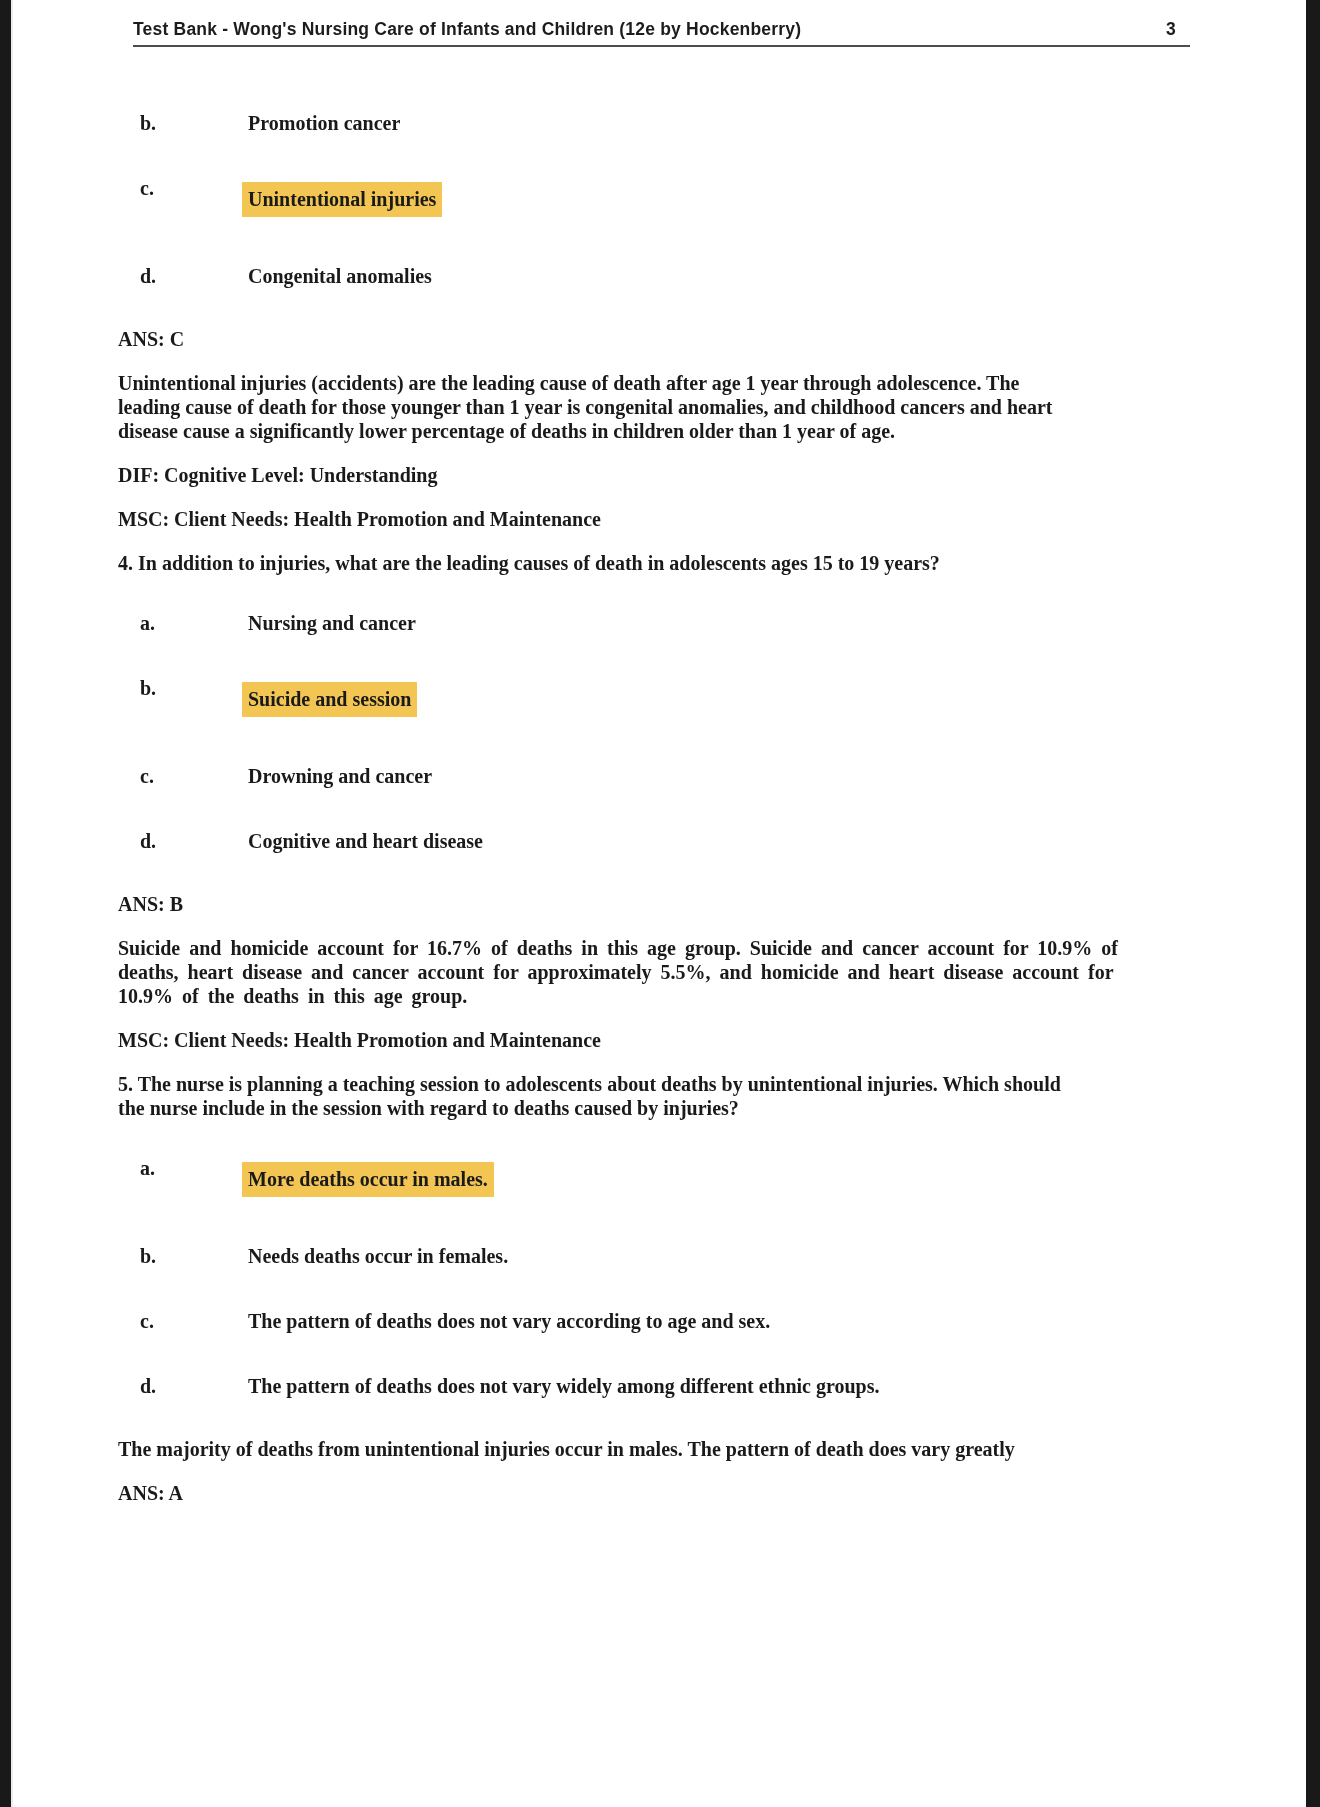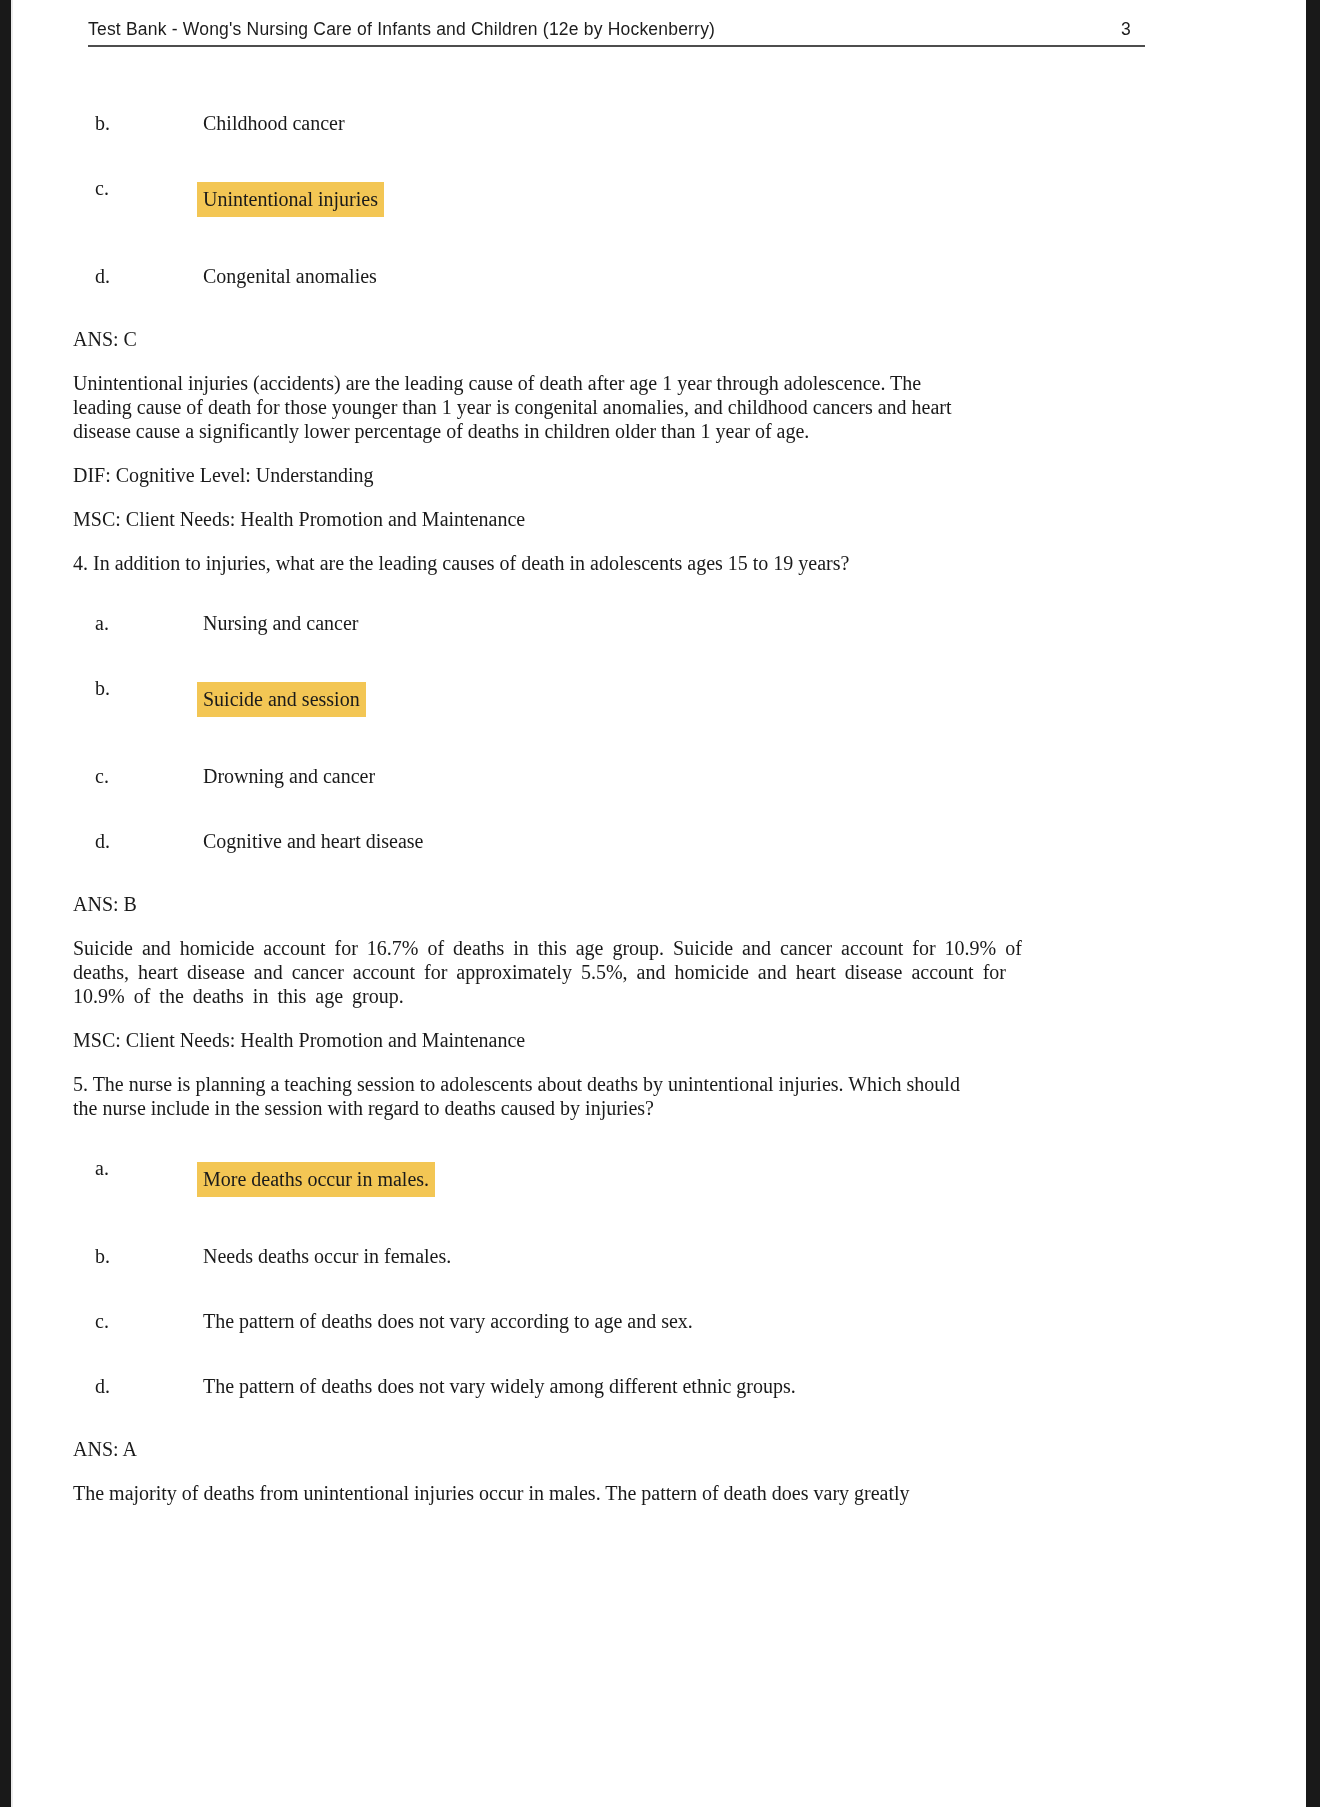--- a/index.html
+++ b/index.html
@@ -12,23 +12,24 @@
   }
   .page {
     position: absolute; left: 11px; top: 0;
     width: 1295px; height: 1807px;
     background: #ffffff;
     border-left: 2px solid #ececec;
     box-sizing: border-box;
     overflow: hidden;
   }
   .content {
-    padding-left: 60px;
+    padding-left: 105px;
     width: 1075px;
     color: #1a1a1a;
+    font-weight: bold;
   }
   .hdr {
     display: flex; justify-content: space-between; align-items: baseline;
     margin: 19px 0 0 15px;
     width: 1057px;
     box-sizing: border-box;
     border-bottom: 2px solid #4d4d4d;
     padding-bottom: 5px;
     font-family: "Liberation Sans", sans-serif;
     font-size: 17.5px;
@@ -68,21 +69,21 @@
   <div class="content">
 
     <div class="hdr">
       <span>Test Bank - Wong's Nursing Care of Infants and Children (12e by Hockenberry)</span>
       <span class="pagenum">3</span>
     </div>
 
     <div class="options first">
       <div class="opt">
         <span class="opt-letter">b.</span>
-        <span class="opt-text">Childhood cancer</span>
+        <span class="opt-text">Promotion cancer</span>
       </div>
       <div class="opt">
         <span class="opt-letter">c.</span>
         <span class="opt-text hl">Unintentional injuries</span>
       </div>
       <div class="opt">
         <span class="opt-letter">d.</span>
         <span class="opt-text">Congenital anomalies</span>
       </div>
     </div>
@@ -136,17 +137,17 @@
       <div class="opt">
         <span class="opt-letter">c.</span>
         <span class="opt-text">The pattern of deaths does not vary according to age and sex.</span>
       </div>
       <div class="opt">
         <span class="opt-letter">d.</span>
         <span class="opt-text">The pattern of deaths does not vary widely among different ethnic groups.</span>
       </div>
     </div>
 
+    <p class="para">The majority of deaths from unintentional injuries occur in males. The pattern of death does vary greatly</p>
     <p class="para ans">ANS: A</p>
-    <p class="para">The majority of deaths from unintentional injuries occur in males. The pattern of death does vary greatly</p>
 
   </div>
 </div>
 
 </body></html>

